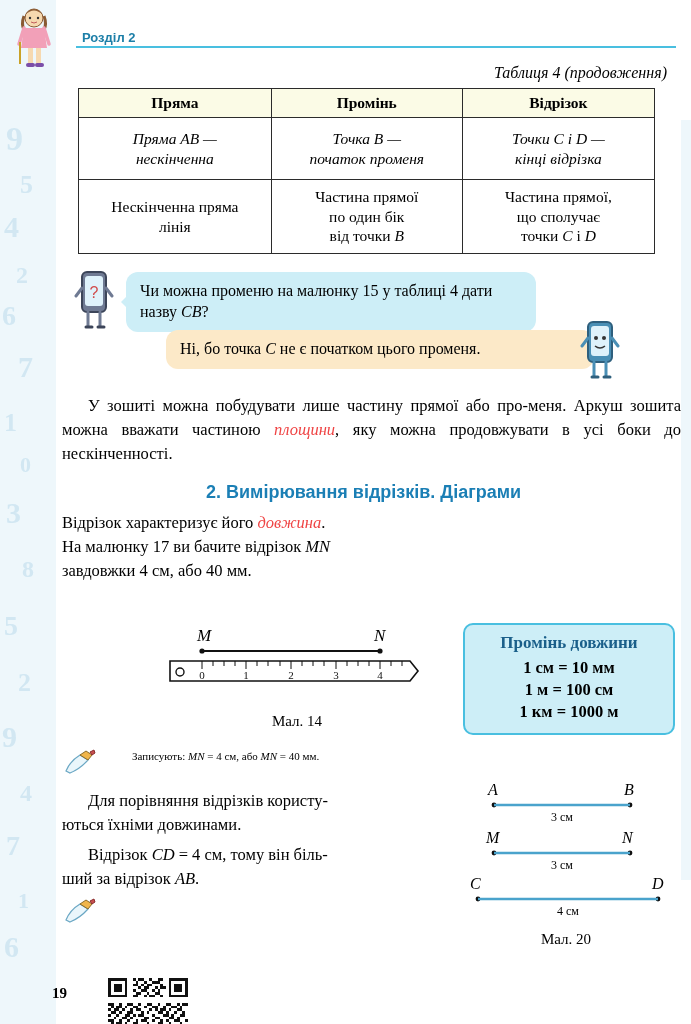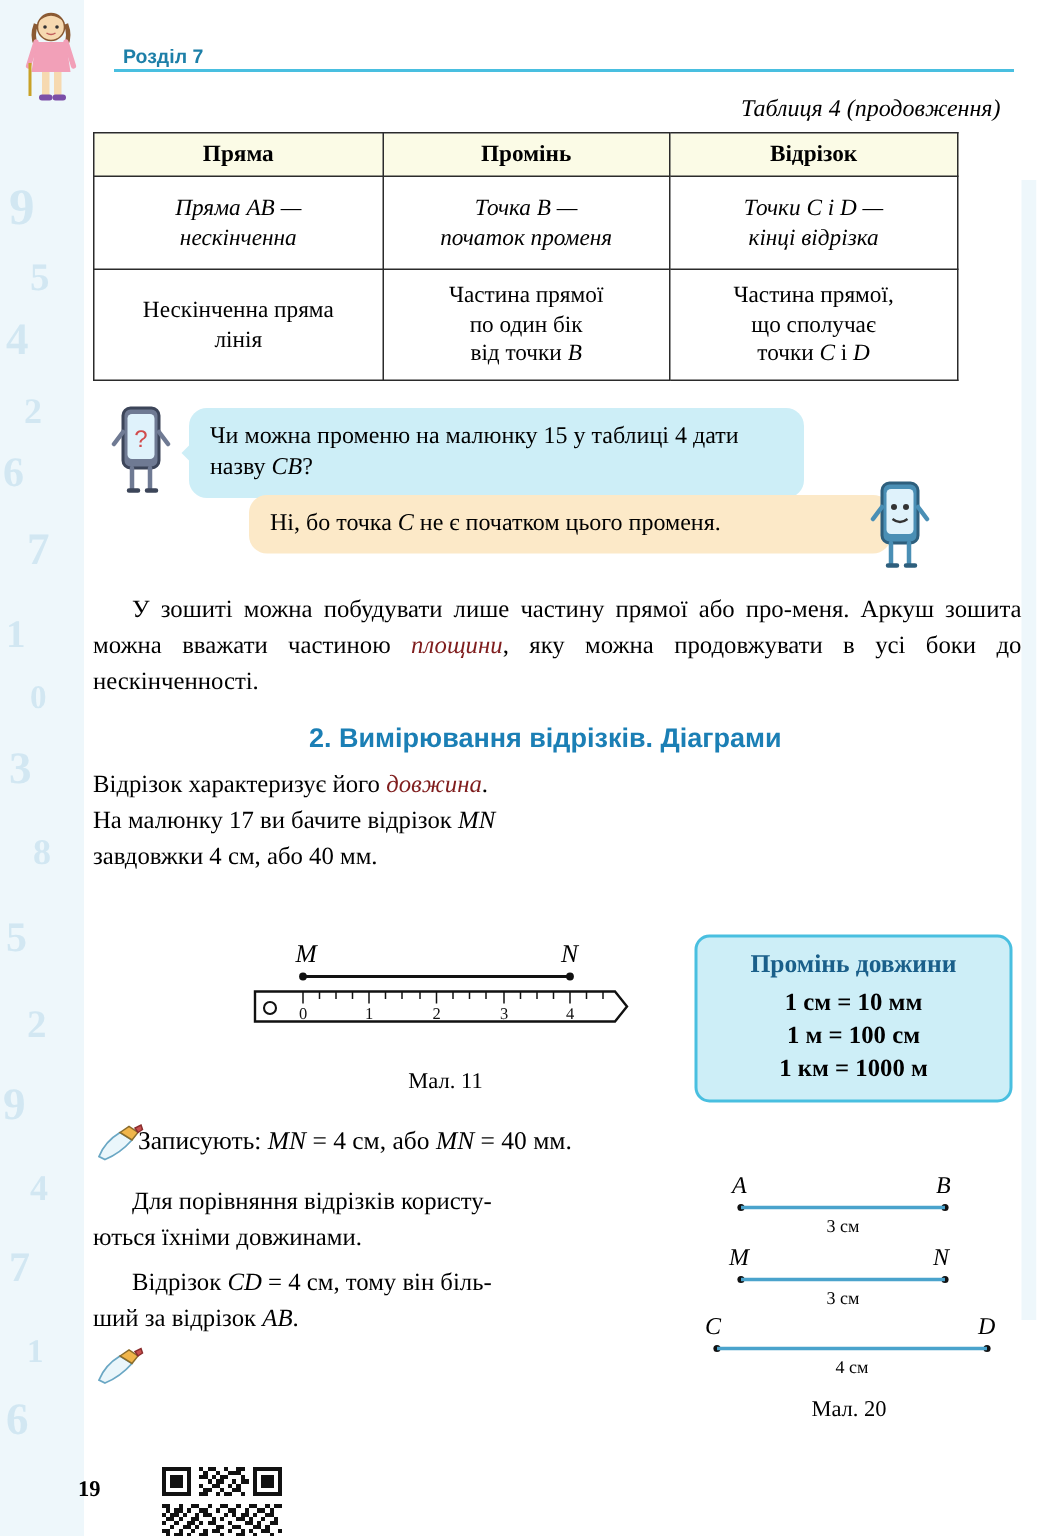--- a/index.html
+++ b/index.html
@@ -36,21 +36,21 @@
   }
   
   .girl{position:absolute;left:12px;top:6px;width:44px;height:66px;}
   
   .content{position:absolute;left:56px;top:56px;width:635px;}
   .tbl-caption{
     text-align:right;font-style:italic;font-size:16px;margin:8px 24px 6px 0;
   }
   table.t4{
     border-collapse:collapse;
-    margin-left:6px;
+    margin-left:22px;
     width:577px;
     font-size:15.5px;
   }
   table.t4 th{
     background:#fbfbe6;
     border:1.5px solid #2b2b2b;
     font-weight:bold;
     padding:5px 3px;
     text-align:center;
   }
@@ -88,21 +88,21 @@
   }
   .phone{position:absolute;width:40px;height:64px;}
   .phone.left{left:18px;top:2px;}
   .phone.right{left:524px;top:52px;}
   
   p.body{
     font-size:16.5px;line-height:1.45;margin:6px 10px 4px 6px;
     text-align:justify;
   }
   p.body.ind{text-indent:26px;}
-  .link-word{color:#7f1d1d;font-style:italic;}
+  .link-word{color:#ef4444;font-style:italic;}
   h2.sec{
     color:#1b7fb5;font-size:18px;margin:16px 0 8px 150px;
     font-family:"Liberation Sans", sans-serif;font-weight:bold;
   }
   
   .qr-box{position:absolute;left:52px;top:467px;width:80px;height:80px;}
   .qr-para{margin-left:150px;margin-right:14px;}
   
   .fig17{position:relative;height:112px;margin-top:10px;}
   .units-box{
@@ -110,21 +110,21 @@
     background:#cdeef7;border:2px solid #49bfe0;border-radius:10px;
     text-align:center;padding:7px 4px 9px;
     font-size:16.5px;line-height:1.35;
   }
   .units-box .ttl{font-weight:bold;color:#1a5f8a;font-size:17px;margin-bottom:2px;}
   .units-box .ln{font-weight:bold;}
   .cap{text-align:center;font-size:15px;margin-top:4px;}
   
   .noterow{position:relative;margin:8px 0 2px 0;min-height:34px;}
   .pencil{position:absolute;left:8px;top:-2px;width:34px;height:28px;}
-  .notetext{margin-left:36px;font-size:17px;line-height:1.4;}
+  .notetext{margin-left:76px;font-size:11px;line-height:1.4;}
   
   .cols{position:relative;margin-top:6px;}
   .colL{width:370px;}
   .colR{position:absolute;left:390px;top:-8px;width:250px;}
   .fig18cap{text-align:center;font-size:15px;margin-top:6px;}
   
   .pagenum{
     position:absolute;left:52px;bottom:22px;font-size:15px;font-weight:bold;
   }
   .tab-right{
@@ -166,21 +166,21 @@
   <path d="M19 16 q3 2 6 0" stroke="#c05b5b" stroke-width="1" fill="none"></path>
   <path d="M12 22 h20 l3 20 h-26z" fill="#f2a0b8"></path>
   <path d="M12 22 l-5 16 M32 22 l5 16" stroke="#f2a0b8" stroke-width="3.5" fill="none" stroke-linecap="round"></path>
   <rect x="16" y="42" width="5" height="16" fill="#f6d9b0"></rect>
   <rect x="24" y="42" width="5" height="16" fill="#f6d9b0"></rect>
   <rect x="14" y="57" width="9" height="4" rx="2" fill="#7b4ea8"></rect>
   <rect x="23" y="57" width="9" height="4" rx="2" fill="#7b4ea8"></rect>
   <path d="M8 36 v22" stroke="#c9a227" stroke-width="2"></path>
 </svg>
 
-<div class="header-label">Розділ 7</div>
+<div class="header-label">Розділ 2</div>
 <div class="header-rule"></div>
 
 <div class="content">
 
   <div class="tbl-caption">Таблиця 4 (продовження)</div>
 
   <table class="t4">
     <tbody>
         <tr>
       <th style="width:192px">Пряма</th>
@@ -453,21 +453,21 @@
           <text x="228" y="54">4</text>
       </g>
     </svg>
 
     <div class="units-box">
       <div class="ttl">Промінь довжини</div>
       <div class="ln">1 см = 10 мм</div>
       <div class="ln">1 м = 100 см</div>
       <div class="ln">1 км = 1000 м</div>
     </div>
-    <div class="cap" style="position:absolute;left:96px;top:80px;width:290px;">Мал. 11</div>
+    <div class="cap" style="position:absolute;left:96px;top:80px;width:290px;">Мал. 14</div>
   </div>
 
   <div class="noterow">
     <svg class="pencil" viewBox="0 0 34 28">
       <path d="M2 24 q4 -10 14 -16 l8 5 q-8 9 -18 13z" fill="#eaf6fb" stroke="#6aa7c4" stroke-width="1.2"></path>
       <path d="M16 8 l6 -4 l6 4 l-4 5z" fill="#f0b54a" stroke="#8a6b2a" stroke-width="1"></path>
       <path d="M28 8 l3 -2 l-1 -3 l-4 2z" fill="#c94f4f" stroke="#8a2e2e" stroke-width="1"></path>
     </svg>
     <div class="notetext">Записують: <span class="i">MN</span> = 4 см, або <span class="i">MN</span> = 40 мм.</div>
   </div>

